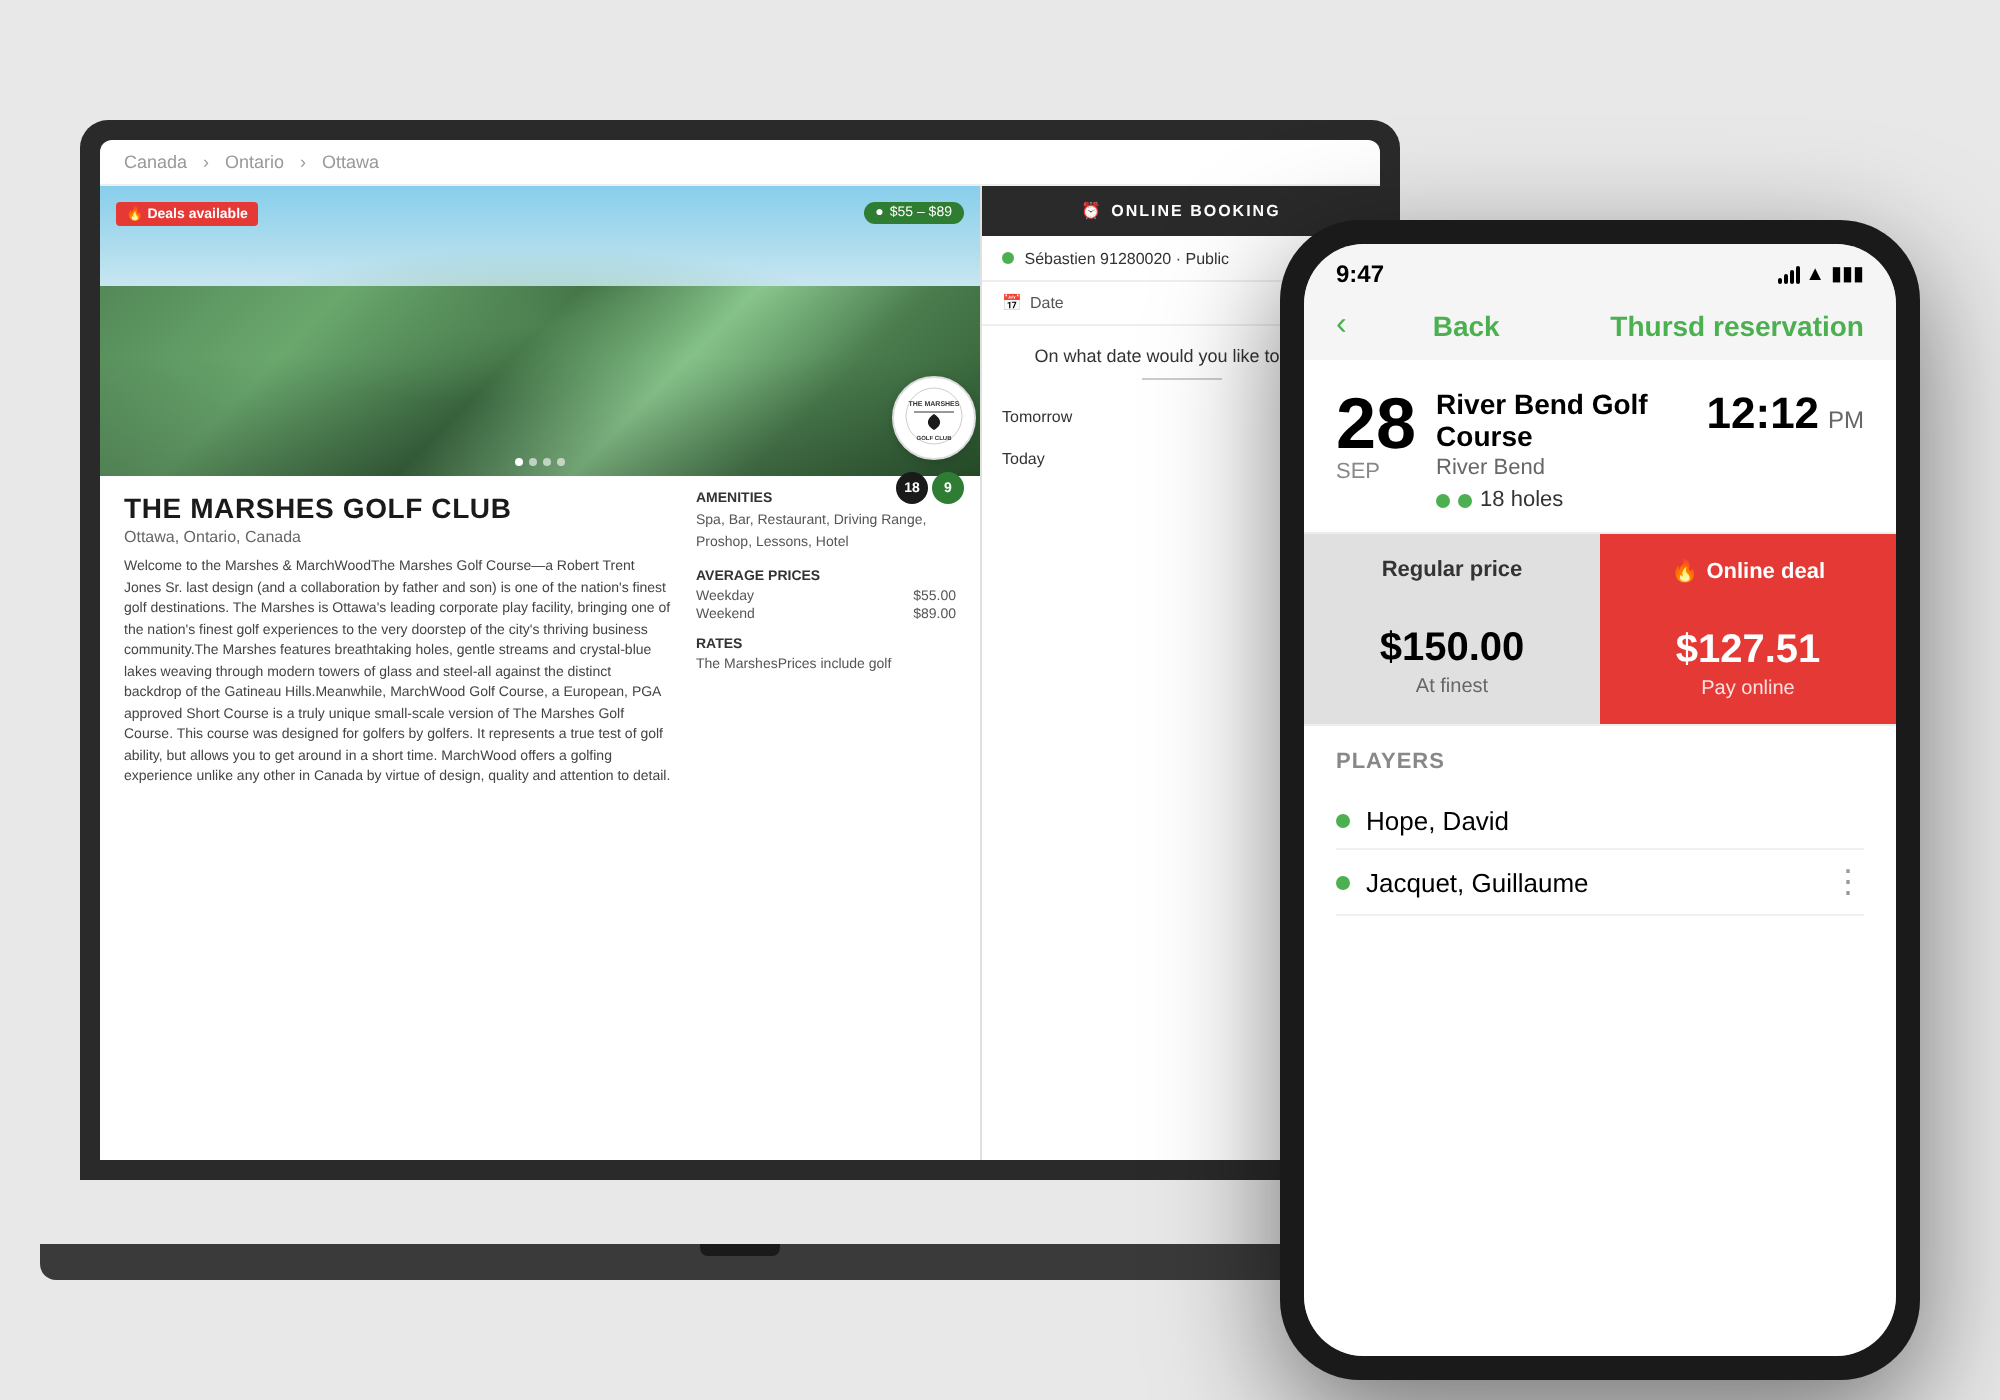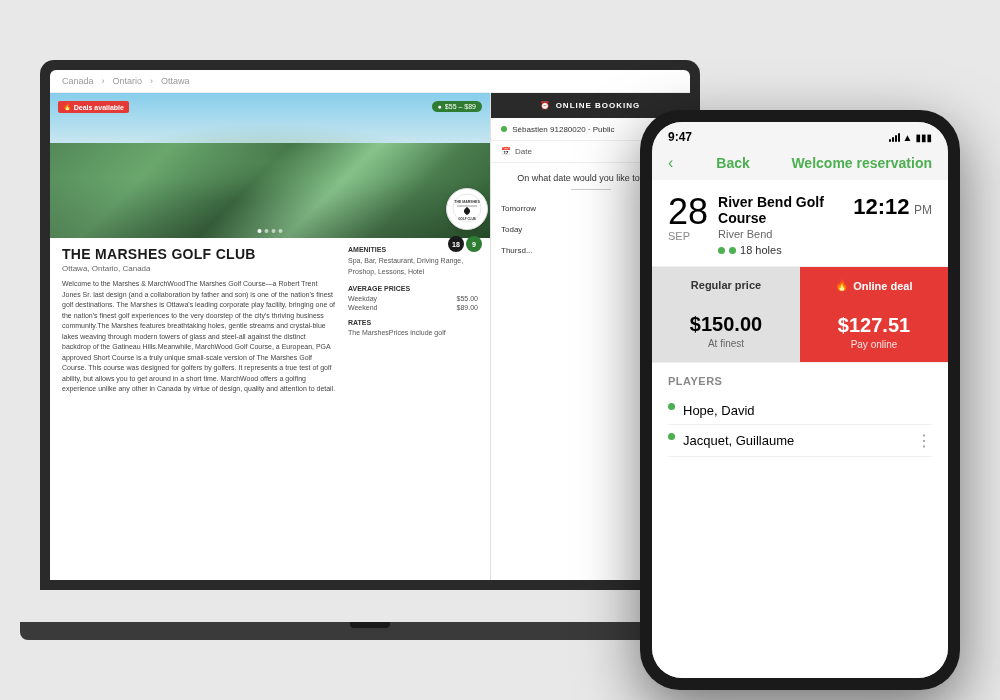--- a/index.html
+++ b/index.html
@@ -435,21 +435,21 @@
       padding: 14px 16px 10px;
       border-bottom: 1px solid #eee;
     }
 
     .booking-date-block {
       text-align: left;
     }
 
     .booking-day {
       font-size: 36px;
-      font-weight: 400;
+      font-weight: 700;
       color: #000;
       line-height: 1;
       text-align: center;
     }
 
     .booking-month {
       font-size: 11px;
       color: #888;
       font-weight: 500;
       text-transform: uppercase;
@@ -574,20 +574,21 @@
     .player-row {
       display: flex;
       align-items: center;
       justify-content: space-between;
       padding: 6px 0;
       border-bottom: 1px solid #f0f0f0;
     }
 
     .player-info {
       display: flex;
+      align-items: center;
       gap: 8px;
       font-size: 13px;
       color: #000;
     }
 
     .player-menu {
       color: #999;
       font-size: 16px;
     }
 
@@ -711,21 +712,20 @@
               <span style="color:#888; font-size:8px;">⧉</span>
             </div>
             <div class="booking-date-row">
               <span>📅</span>
               <span>Date</span>
             </div>
             <div class="date-question">On what date would you like to play?</div>
             <div class="date-divider"></div>
             <div class="date-option">Tomorrow</div>
             <div class="date-option">Today</div>
-            <div class="date-option">Thursd...</div>
           </div>
         </div>
 
       </div>
     </div>
     <div class="laptop-base">
       <div class="laptop-notch"></div>
     </div>
   </div>
 
@@ -744,21 +744,21 @@
           <span class="wifi-icon">▲</span>
           <span style="font-size:10px;">▮▮▮</span>
         </div>
       </div>
 
       <div class="phone-nav">
         <div class="phone-back">
           <span style="font-size:16px; color:#4caf50;">‹</span>
           <span style="color:#4caf50; font-size:14px; font-weight:700;margin-left:39px;">Back</span>
         </div>
-        <div class="phone-review-title">Welcome reservation</div>
+        <div class="phone-review-title">Thursd reservation</div>
       </div>
 
       <div class="phone-content">
 
         <div class="booking-info-row">
           <div class="booking-date-block">
             <div class="booking-day">28</div>
             <div class="booking-month">SEP</div>
           </div>
           <div class="booking-course-block">

